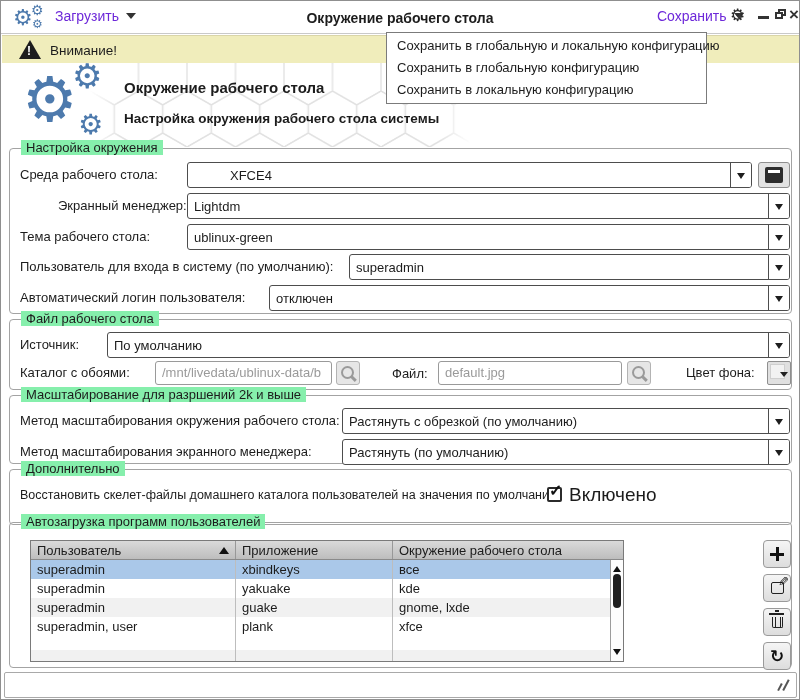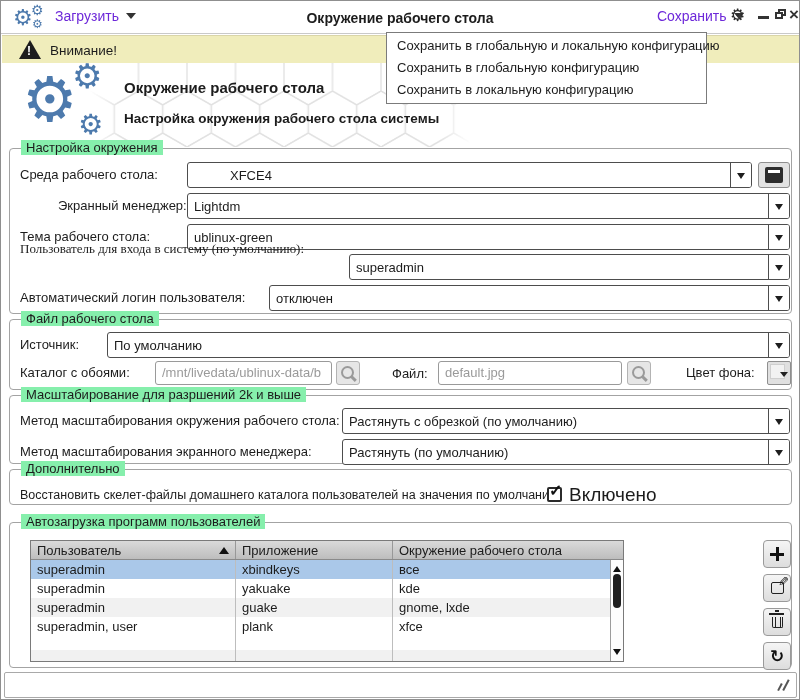--- a/index.html
+++ b/index.html
@@ -188,21 +188,21 @@
     </div>
 
     <span class="fl" style="left:10px;top:75px;">Тема рабочего стола:</span>
     <div class="combo" style="left:177px;top:75px;width:603px;">
       <span class="combo-val">ublinux-green</span>
       <span class="combo-btn">
           <i></i>
         </span>
     </div>
 
-    <span class="fl" style="left:10px;top:87px;font-family:Liberation Serif, serif;">Пользователь для входа в систему (по умолчанию):</span>
+    <span class="fl" style="left:10px;top:105px;">Пользователь для входа в систему (по умолчанию):</span>
     <div class="combo" style="left:339px;top:105px;width:441px;">
       <span class="combo-val">superadmin</span>
       <span class="combo-btn">
           <i></i>
         </span>
     </div>
 
     <span class="fl" style="left:10px;top:136px;">Автоматический логин пользователя:</span>
     <div class="combo" style="left:259px;top:136px;width:521px;">
       <span class="combo-val">отключен</span>
@@ -246,21 +246,21 @@
     </div>
     <span class="fl" style="left:10px;top:43px;">Метод масштабирования экранного менеджера:</span>
     <div class="combo" style="left:332px;top:43px;width:448px;">
       <span class="combo-val">Растянуть (по умолчанию)</span>
       <span class="combo-btn">
           <i></i>
         </span>
     </div>
   </div>
 
-  <div class="grp" style="top:468px;height:36px;">
+  <div class="grp" style="top:468px;height:56px;">
     <span class="grp-legend">Дополнительно</span>
     <span class="fl" style="left:10px;top:15px;font-size:12.5px;line-height:20px;">Восстановить скелет-файлы домашнего каталога пользователей на значения по умолчанию:</span>
     <span class="chk" style="left:537px;top:17px;"></span>
     <span class="chk-label" style="left:559px;top:15px;">Включено</span>
   </div>
 
   <div class="grp" style="top:521px;height:146px;">
     <span class="grp-legend">Автозагрузка программ пользователей</span>
 
     <div class="table">

